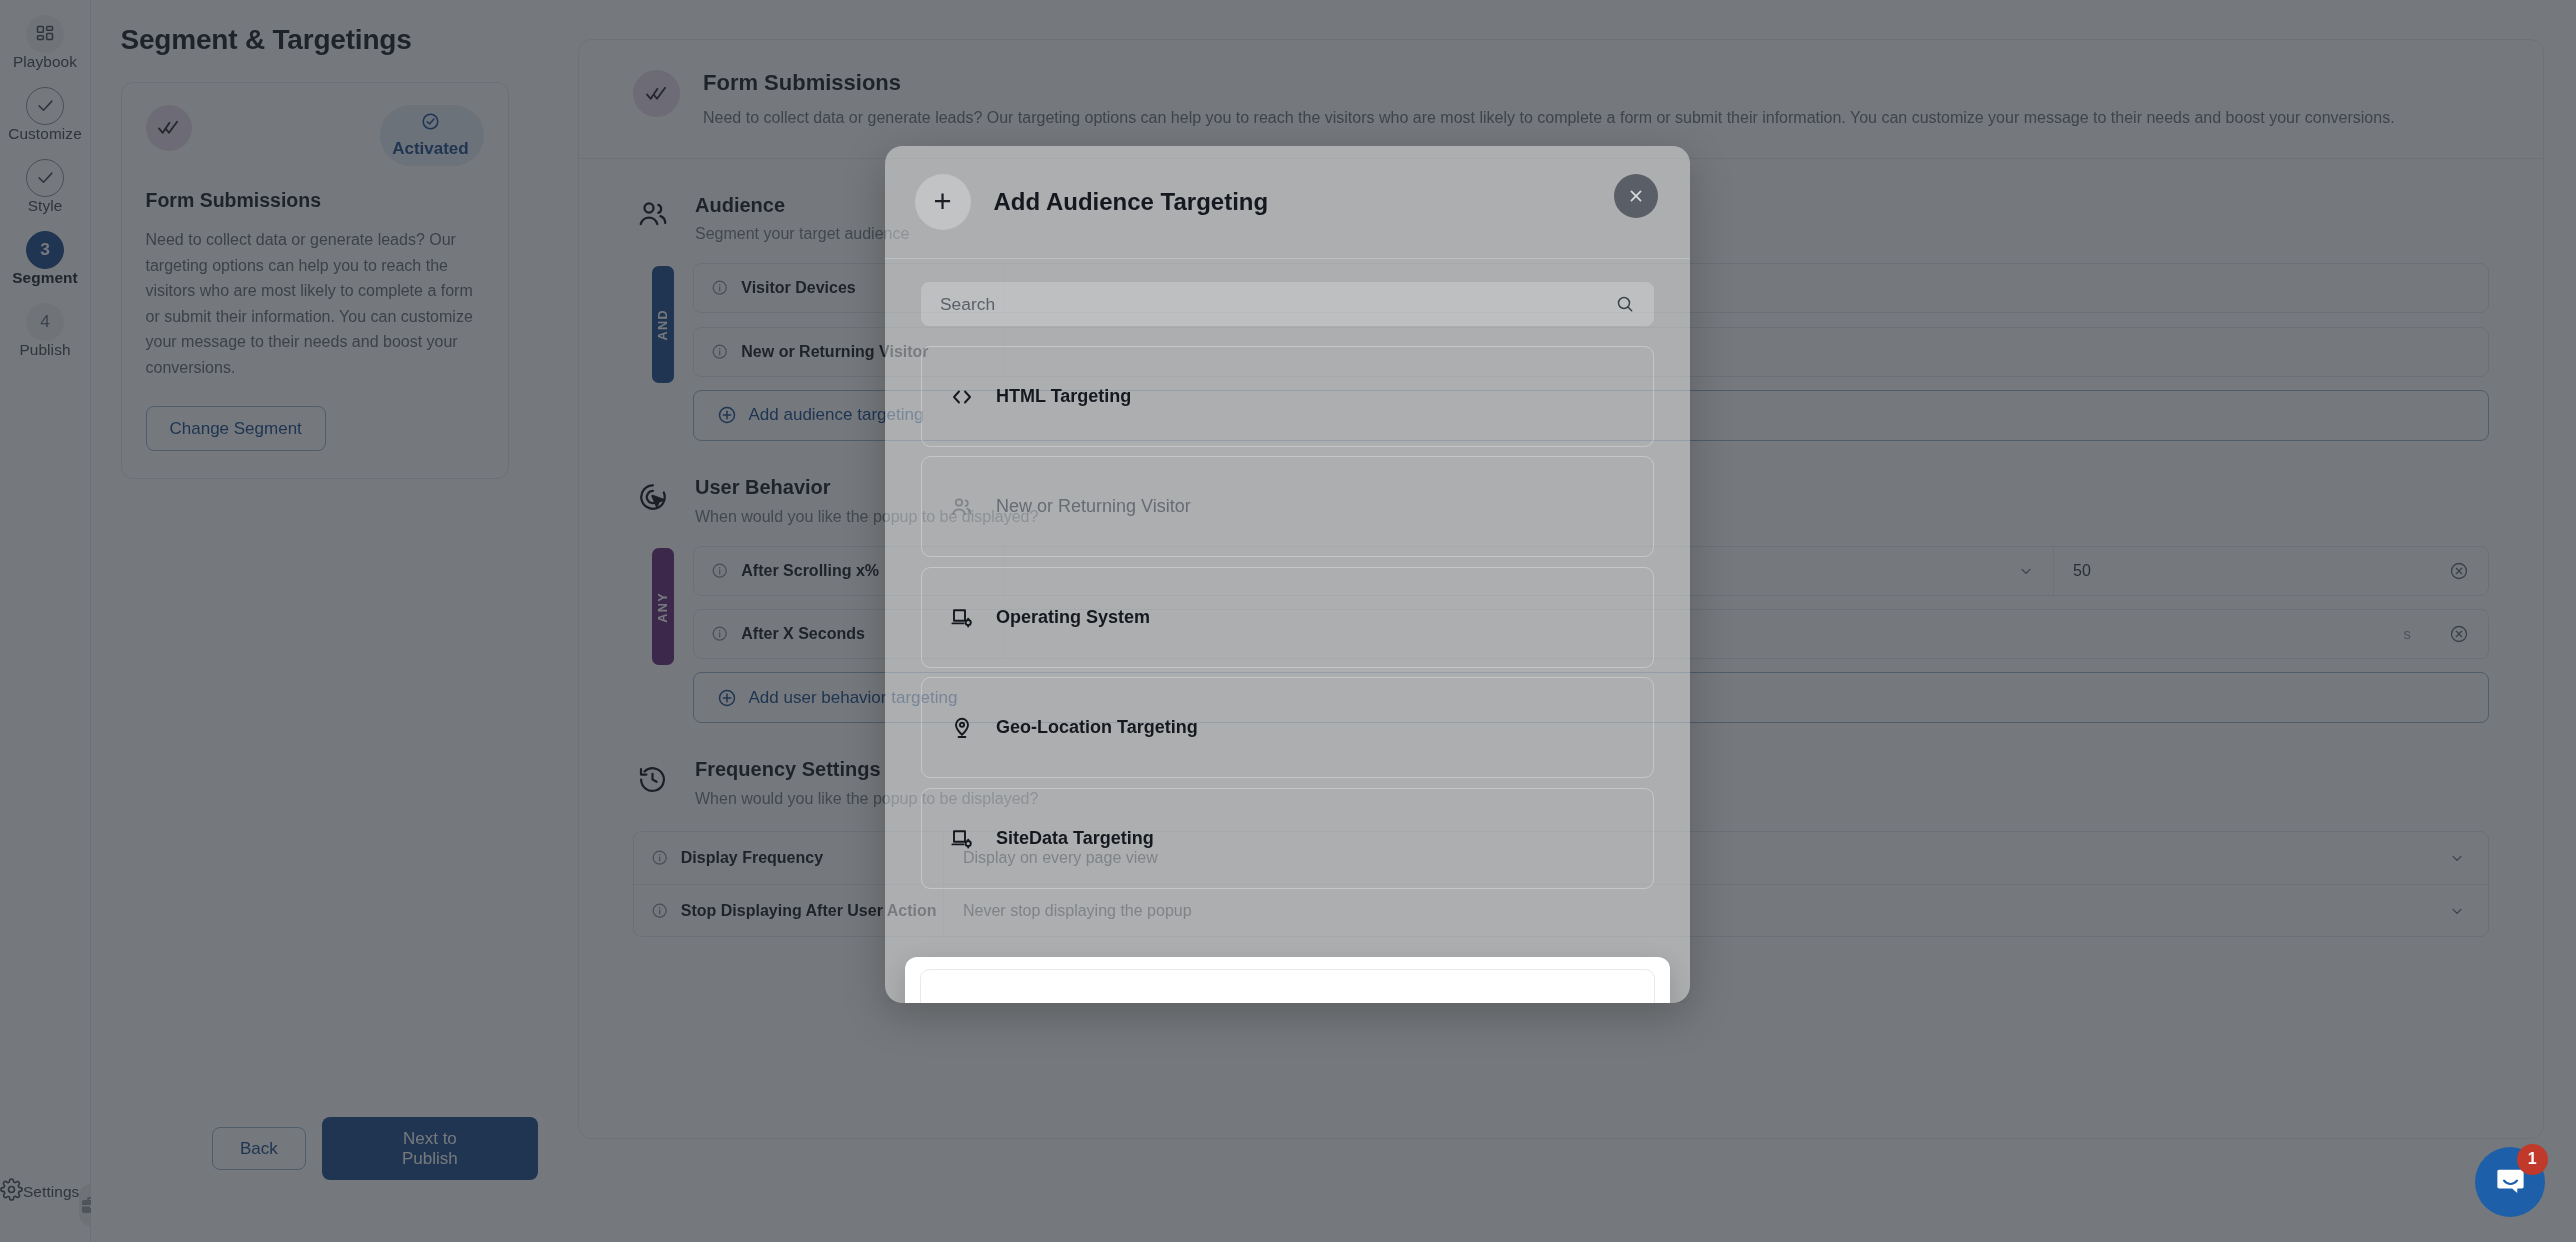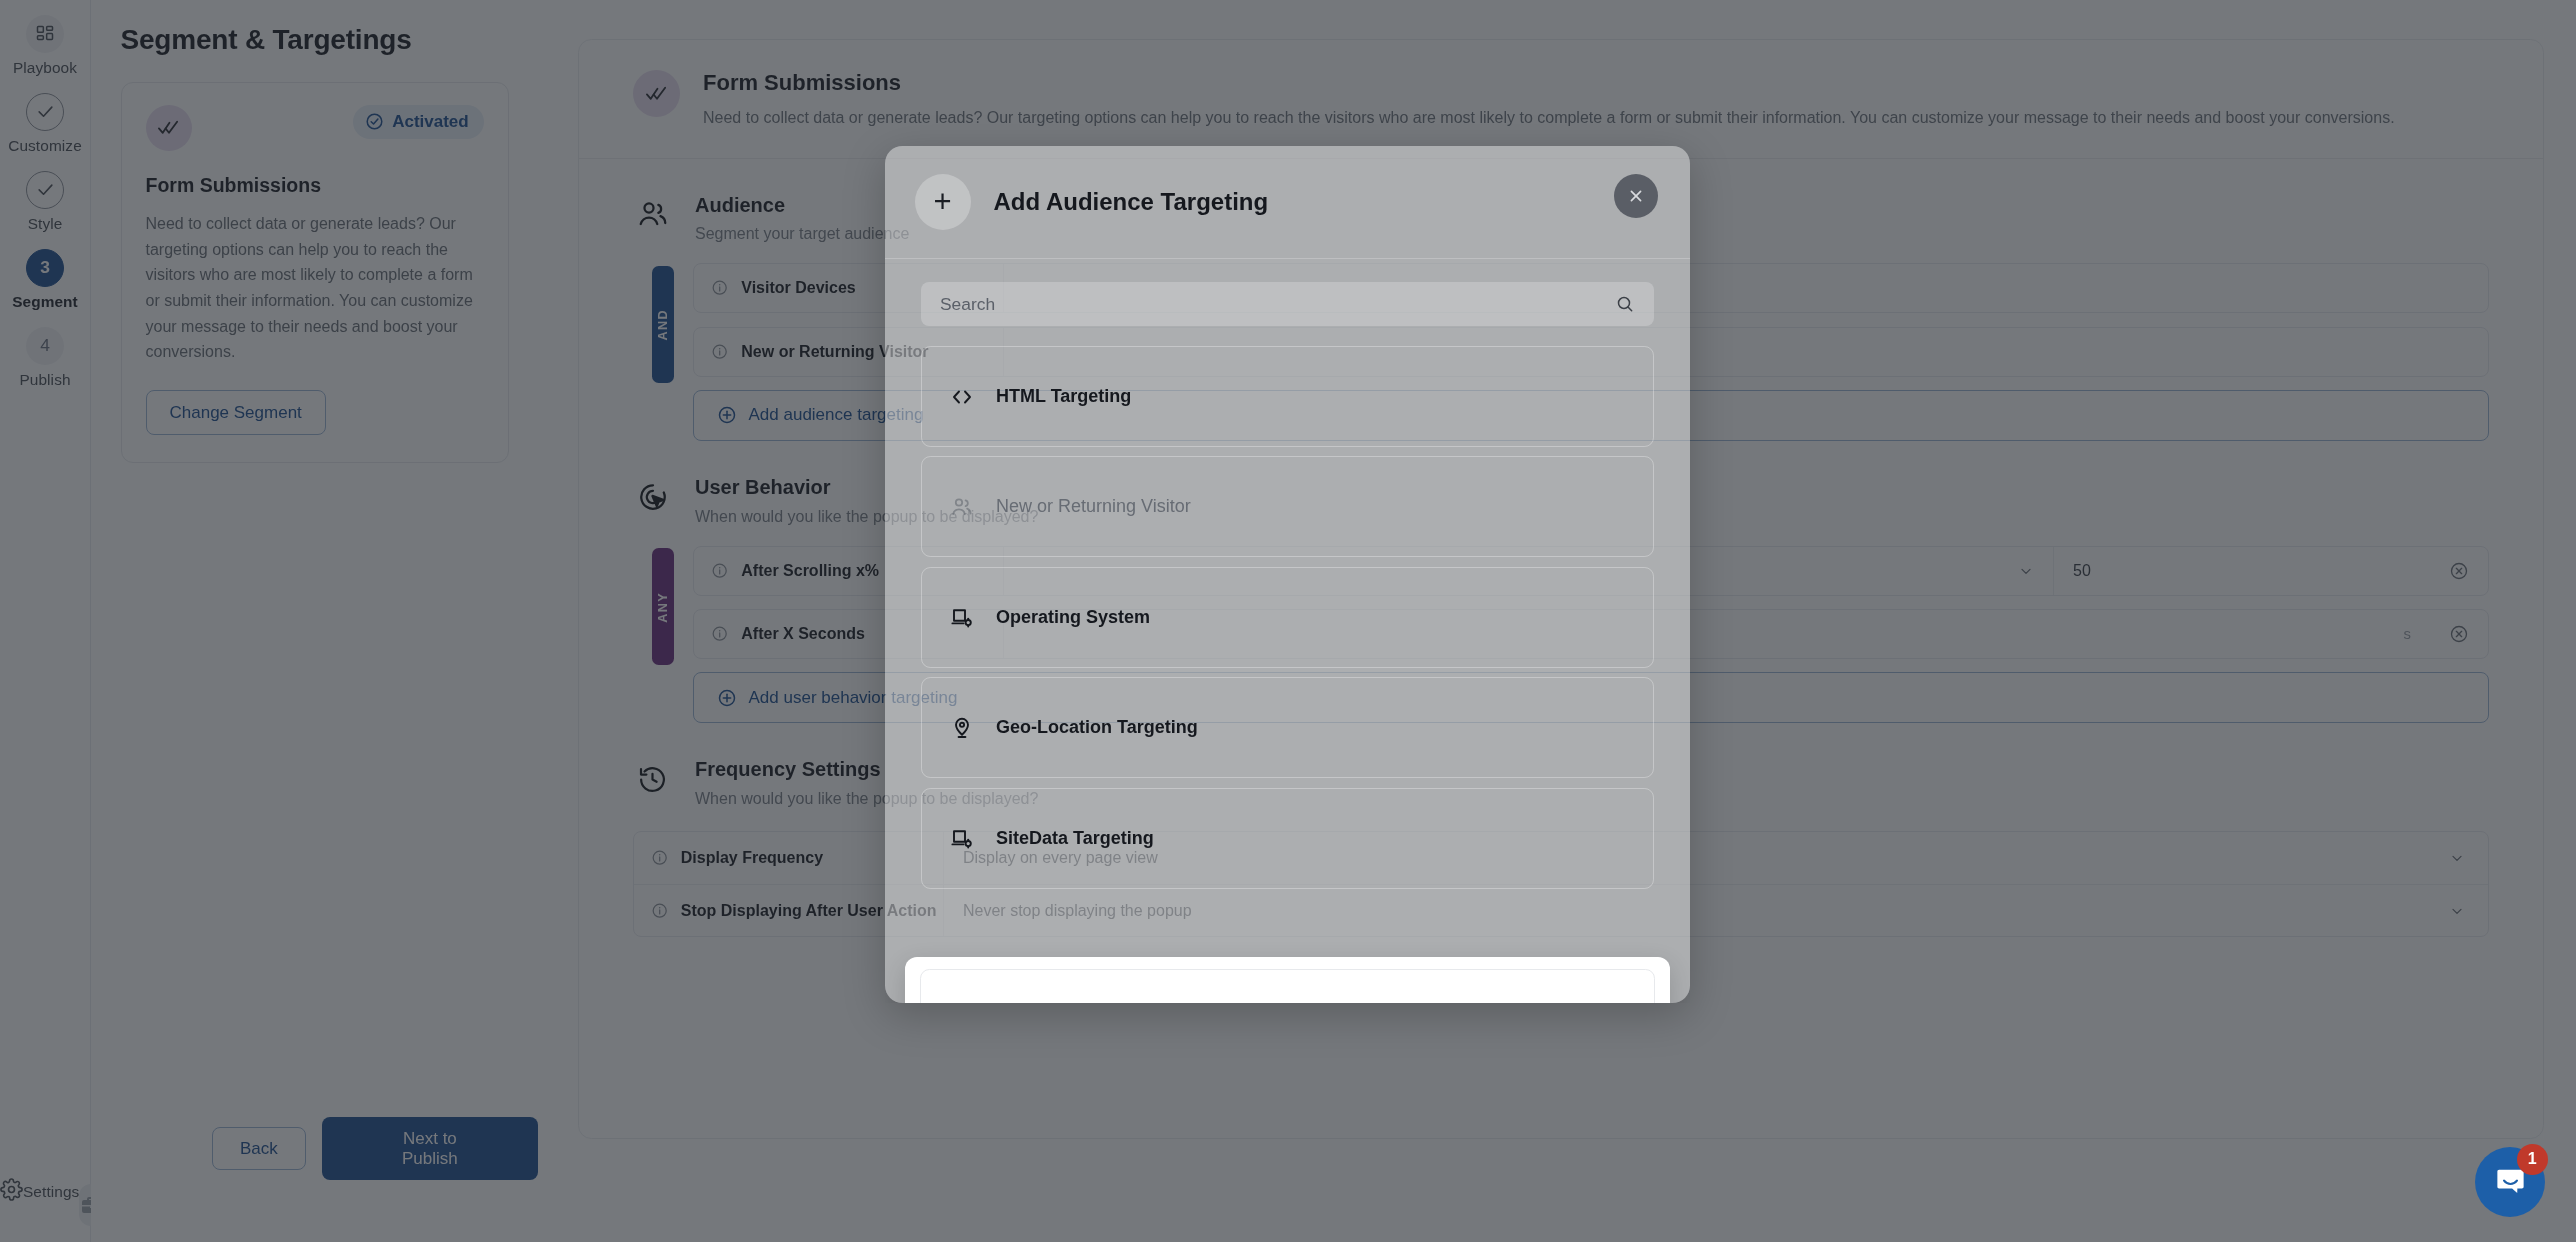--- a/index.html
+++ b/index.html
@@ -26,21 +26,21 @@
   .rail-step { width:91px; display:flex; flex-direction:column; align-items:center; margin-bottom:16px; }
   .step-badge {
     width:38px; height:38px; border-radius:50%;
     display:flex; align-items:center; justify-content:center;
     font-size:17.4px; color:#6b7280; background:#f1f2f5;
     border:1.3px solid transparent;
   }
   .step-badge.ring { background:transparent; border:1.3px solid #8c9099; }
   .step-badge.active { background:#1d4f91; color:#fff; font-weight:600; border-color:#1d4f91; }
   .step-badge.plain { background:#f1f2f5; color:#6b7280; }
-  .step-label { margin-top:6px; font-size:15.4px; color:#4a4f57; letter-spacing:0.1px; }
+  .step-label { font-size:15.4px; color:#4a4f57; letter-spacing:0.1px; }
   .step-label.bold { font-weight:700; color:#22262e; }
 
   .rail-bottom { position:absolute; bottom:16px; left:0; width:91px;
     display:flex; flex-direction:row; align-items:center; }
   .rail-bottom .step-label { margin-top:5.4px; }
   .briefcase {
     width:42px; height:42px; border-radius:13.4px; background:#eceef2;
     display:flex; align-items:center; justify-content:center; margin-top:31px;
   }
 
@@ -53,21 +53,21 @@
     border:0.7px solid #e6e8ec; border-radius:12px; padding:21.5px 24px 27px 24px; background:#fff;
   }
   .segcard-top { display:flex; align-items:flex-start; justify-content:space-between; }
   .seg-avatar {
     width:46px; height:46px; border-radius:50%; background:#e7dcef;
     display:flex; align-items:center; justify-content:center;
   }
   .activated-pill {
     display:flex; align-items:center; gap:8px; background:#e7eef8;
     border-radius:670px; padding:7.4px 14.8px 7.4px 12px;
-    font-size:17px; color:#1d4f91; font-weight:600;
+    font-size:17px; color:#1d4f91; font-weight:600;flex-direction:column;
   }
   .segcard h3 { margin-top:23px; font-size:19.5px; color:#1c1f26; font-weight:700; }
   .segcard p { margin-top:14.8px; font-size:16px; line-height:1.6; color:#6a7078; }
   .change-btn {
     margin-top:25.5px; display:inline-block; border:0.7px solid #9cb6d6; border-radius:8px;
     padding:11.4px 23px; font-size:17px; color:#1d4f91; background:transparent; cursor:pointer;
   }
 
   .footer-btns { position:absolute; left:121px; bottom:62px; display:flex; gap:16px; align-items:center; }
   .btn-back {

